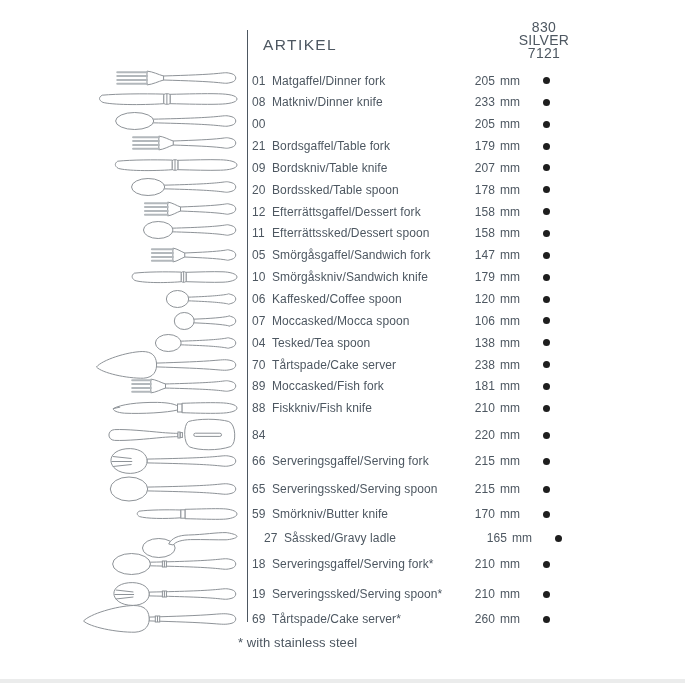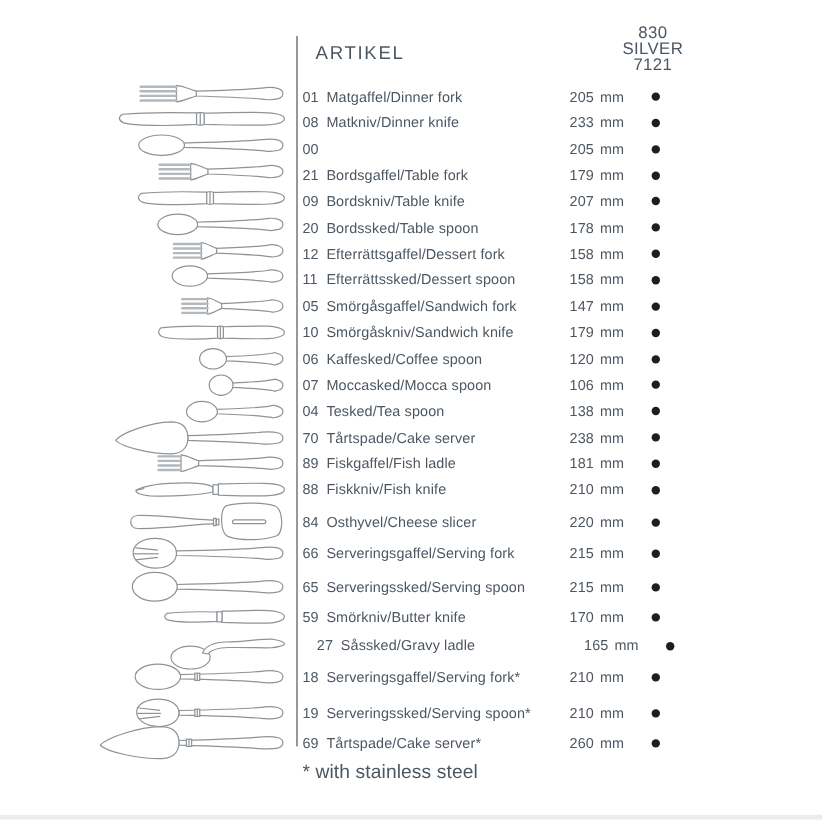--- a/index.html
+++ b/index.html
@@ -12,21 +12,21 @@
   .avail-header div{white-space:nowrap;}
   .rows{position:absolute;left:0;top:0;width:685px;height:685px;}
   .row{position:absolute;left:0;width:599px;height:16px;font-size:12px;line-height:16px;letter-spacing:.1px;}
   .row .code{position:absolute;left:252px;}
   .row .name{position:absolute;left:272px;white-space:nowrap;}
   .row .len{position:absolute;left:441px;width:54px;text-align:right;}
   .row .unit{position:absolute;left:500px;}
   .row .dotc{position:absolute;left:539px;width:14px;height:16px;
              display:flex;align-items:center;justify-content:center;}
   .dot{width:7px;height:7px;border-radius:50%;}
-  .footnote{position:absolute;left:252px;top:635px;font-size:16px;letter-spacing:.1px;}
+  .footnote{position:absolute;left:238px;top:635px;font-size:13px;letter-spacing:.1px;}
   .illus-layer{position:absolute;left:0;top:0;width:685px;height:685px;}
   .illus-layer svg{position:absolute;overflow:visible;}
   .bottom-edge{position:absolute;left:0;top:679px;width:685px;height:4px;background:#ebecec;}
 </style>
 </head>
 <body>
 
 <div class="page" style="color: rgb(77, 87, 97);">
   <div class="rule-v" style="background: rgb(77, 87, 97);"></div>
   <div class="title">ARTIKEL</div>
@@ -368,39 +368,38 @@
     <span class="code">70</span>
     <span class="name">Tårtspade/Cake server</span>
     <span class="len">238</span>
     <span class="unit">mm</span>
     <span class="dotc">
       <span class="dot" style="background: rgb(30, 30, 30);"></span>
     </span>
   </div>
       <div class="row" style="top: 378.4px;">
     <span class="code">89</span>
-    <span class="name">Fiskgaffel/Fish ladle</span>
+    <span class="name">Moccasked/Fish fork</span>
     <span class="len">181</span>
     <span class="unit">mm</span>
     <span class="dotc">
       <span class="dot" style="background: rgb(30, 30, 30);"></span>
     </span>
   </div>
       <div class="row" style="top: 400.25px;">
     <span class="code">88</span>
     <span class="name">Fiskkniv/Fish knife</span>
     <span class="len">210</span>
     <span class="unit">mm</span>
     <span class="dotc">
       <span class="dot" style="background: rgb(30, 30, 30);"></span>
     </span>
   </div>
       <div class="row" style="top: 427px; padding-left: 31px;">
     <span class="code">84</span>
-    <span class="name">Osthyvel/Cheese slicer</span>
     <span class="len">220</span>
     <span class="unit">mm</span>
     <span class="dotc">
       <span class="dot" style="background: rgb(30, 30, 30);"></span>
     </span>
   </div>
       <div class="row" style="top: 453px;">
     <span class="code">66</span>
     <span class="name">Serveringsgaffel/Serving fork</span>
     <span class="len">215</span>

